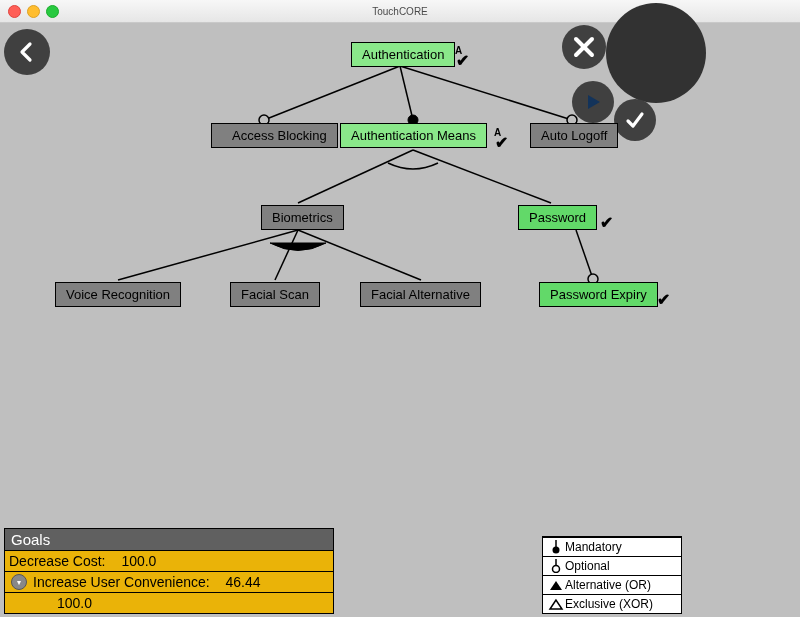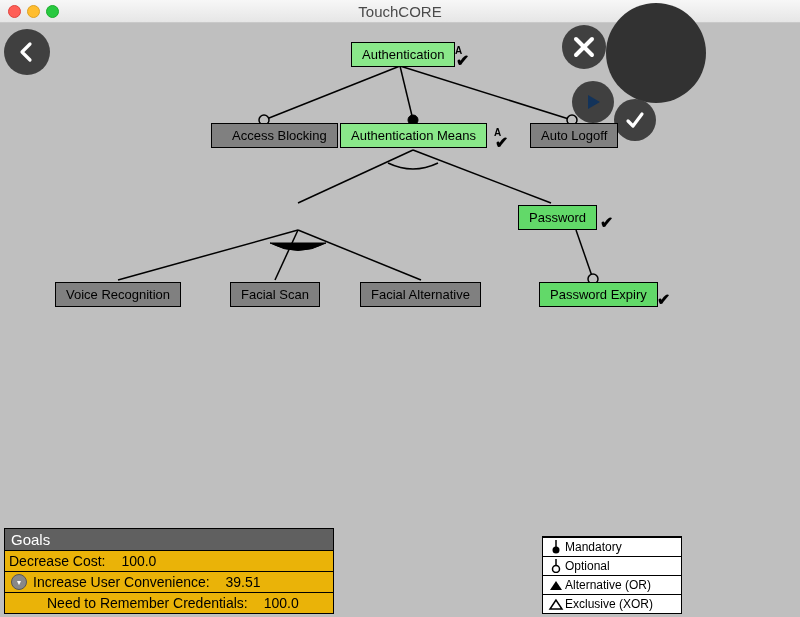--- a/index.html
+++ b/index.html
@@ -26,21 +26,21 @@
     padding-left: 8px;
   }
   .tl {
     width: 11px; height: 11px; border-radius: 50%;
   }
   .tl.red { background:#ff5f57; border:0.5px solid #e0443e;}
   .tl.yellow { background:#ffbd2e; border:0.5px solid #dea123;}
   .tl.green { background:#28c940; border:0.5px solid #1aad2b;}
   .titlebar-title {
     position:absolute; left:0; right:0; text-align:center;
-    font-size:15px; color:#4a4a4a;
+    font-size:10px; color:#4a4a4a;
   }
   .canvas {
     position: relative;
     width: 686px;
     height: 595px;
     background: #bfbfbf;
   }
   
   .circle-btn {
     position: absolute;
@@ -189,20 +189,23 @@
   </div>
   <div class="node sel-lt" style="left:340px; top:100px;">
     <span>Authentication Means</span>
   </div>
   <span class="tiny-A" style="left:494px; top:104px;">A</span>
   <span class="checkmark" style="left:495px; top:110px;">✔</span>
   <div class="node" style="left:530px; top:100px;">
     <span>Auto Logoff</span>
   </div>
 
+  <div class="node" style="left:261px; top:182px;">
+    <span>Biometrics</span>
+  </div>
   <div class="node sel" style="left:518px; top:182px;">
     <span>Password</span>
   </div>
   <span class="checkmark" style="left:600px; top:190px;">✔</span>
 
   <div class="node" style="left:55px; top:259px;">
     <span>Voice Recognition</span>
   </div>
   <div class="node" style="left:230px; top:259px;">
     <span>Facial Scan</span>
@@ -217,24 +220,24 @@
 
   <div class="goals-panel">
     <div class="goals-header">Goals</div>
     <div class="goal-row">
       <span>Decrease Cost:</span>&nbsp;
       <span>100.0</span>
     </div>
     <div class="goal-row indent">
       <span class="expand-icon">▾</span>
       <span>Increase User Convenience:</span>&nbsp;
-      <span>39.51</span>
+      <span>46.44</span>
     </div>
     <div class="goal-row indent" style="padding-left:42px;">
-      <span>Need to Remember Credentials:</span>&nbsp;
+      &nbsp;
       <span>100.0</span>
     </div>
   </div>
 
   <div class="legend-panel">
     <div class="legend-row">
       <span class="legend-ico">
         <svg width="14" height="14">
             <line x1="7" y1="0" x2="7" y2="10" stroke="#000" stroke-width="1.5"></line>
             <circle cx="7" cy="10" r="3.5" fill="#000"></circle>

